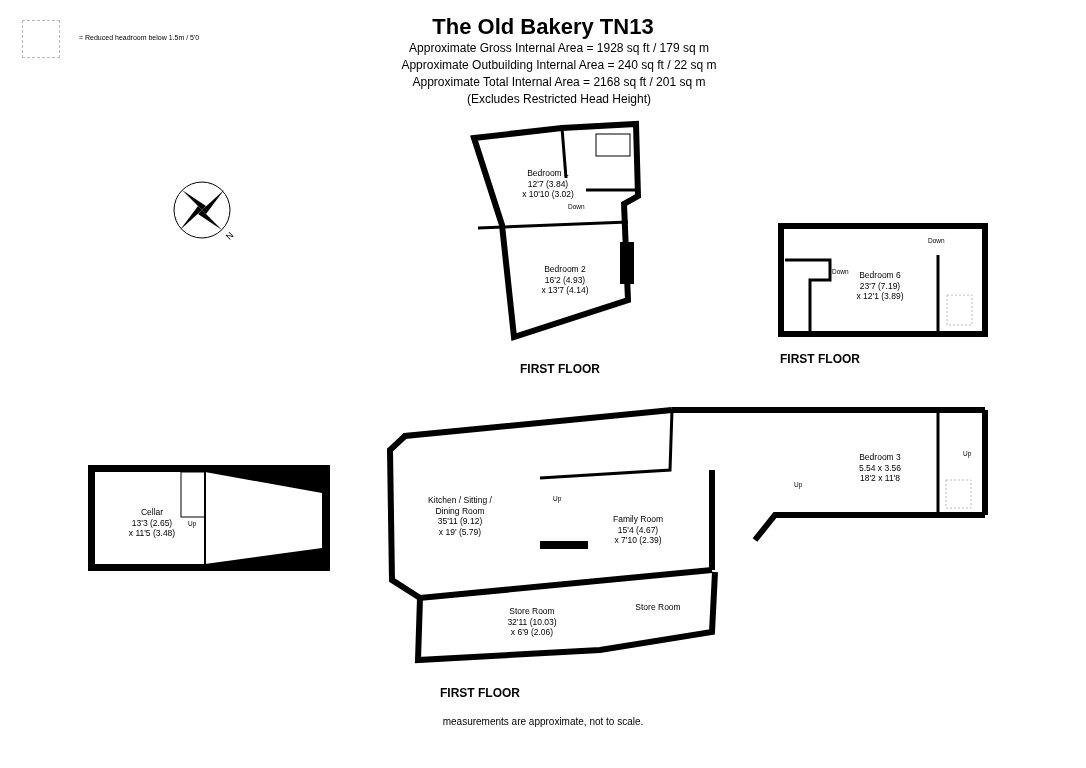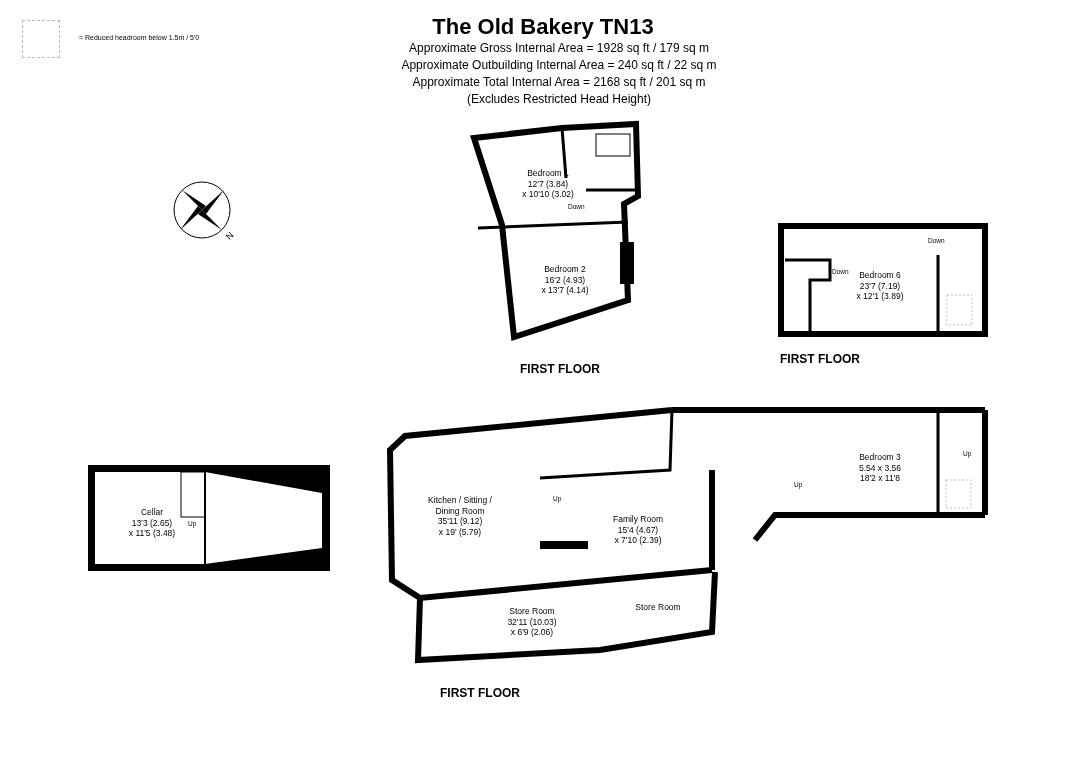--- a/index.html
+++ b/index.html
@@ -127,13 +127,14 @@
 <div class="abs room" style="left:840px;top:452px;width:80px">
   <div>Bedroom 3</div>
   <div>5.54 x 3.56</div>
   <div>18'2 x 11'8</div>
 </div>
 <div class="abs small" style="left:794px;top:481px">Up</div>
 <div class="abs small" style="left:963px;top:450px">Up</div>
 <div class="abs floor-label" style="left:440px;top:686px">FIRST FLOOR</div>
 
 <div class="abs footer">
+  <div>measurements are approximate, not to scale.</div>
 </div>
 
 </body></html>

